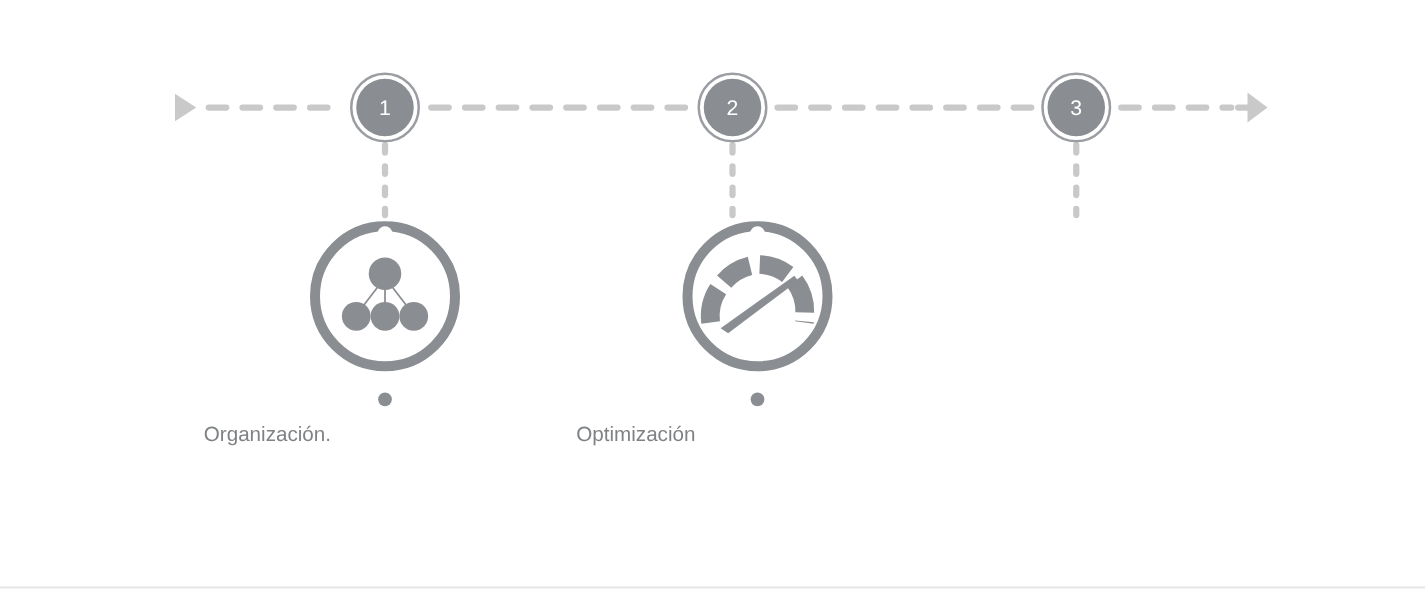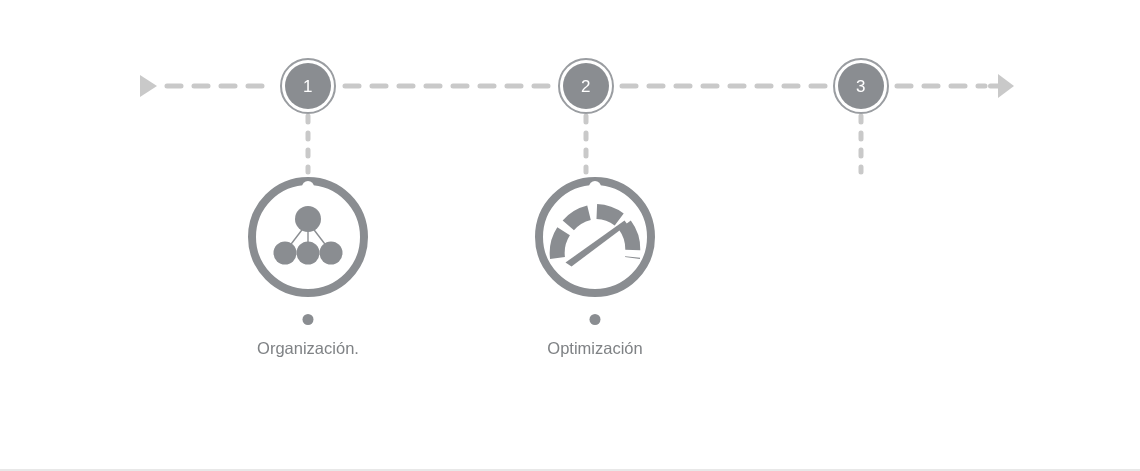--- a/index.html
+++ b/index.html
@@ -98,21 +98,21 @@
     border-radius: 50%;
     background: #8a8d91;
   }
 
   .caption {
     position: absolute;
     top: 336px;
     left: 50%;
     transform: translateX(-50%);
     width: 290px;
-    text-align: center;
+    text-align: left;
     color: #7f8285;
     font-size: 16.5px;
     line-height: 25px;
     font-family: "Liberation Sans", sans-serif;
     font-weight: 400;
     white-space: pre-line;
   }
 
   .bottom-rule {
     position: absolute;
@@ -188,21 +188,21 @@
           <circle cx="63" cy="79" r="11.5" fill="#8a8d91"></circle>
           <circle cx="86" cy="79" r="11.5" fill="#8a8d91"></circle>
         </g>
       </svg>
     </div>
 
     <div class="bullet-dot"></div>
     <div class="caption">Organización.</div>
   </div>
 
-  <div class="column" style="left:445px;">
+  <div class="column" style="left:456px;">
 
     <div class="icon-ring-wrap">
       <svg viewBox="0 0 126 126" xmlns="http://www.w3.org/2000/svg">
         <mask id="notch2">
           <rect x="0" y="0" width="126" height="126" fill="#fff"></rect>
           <circle cx="63" cy="13" r="6" fill="#000"></circle>
         </mask>
         <circle cx="63" cy="63" r="56" fill="none" stroke="#8a8d91" stroke-width="8" mask="url(#notch2)"></circle>
 
         <g>

